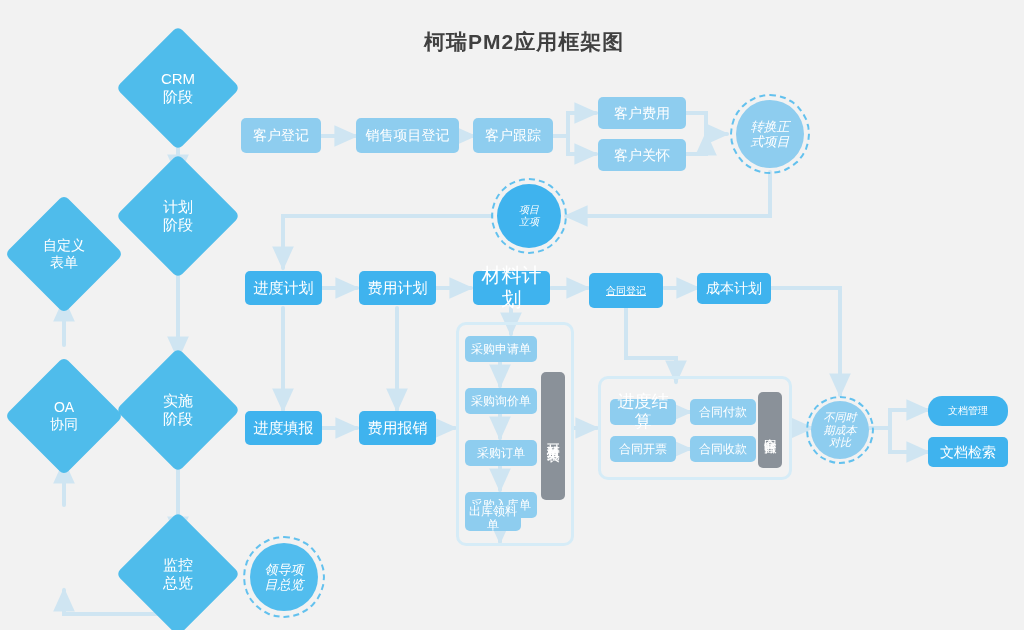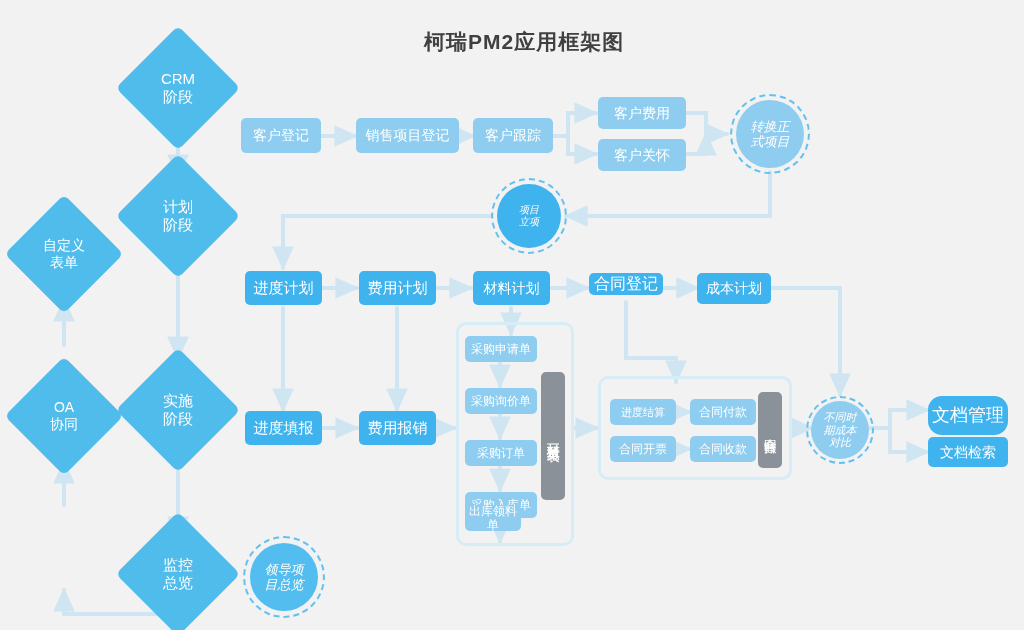--- a/index.html
+++ b/index.html
@@ -173,24 +173,24 @@
       <span>项目</span><br><span>立项</span>
     </span>
   </div>
 
   <div class="node box dark" style="left:245px;top:271px;width:77px;height:34px;font-size:15px;">
     <span>进度计划</span>
   </div>
   <div class="node box dark" style="left:359px;top:271px;width:77px;height:34px;font-size:15px;">
     <span>费用计划</span>
   </div>
-  <div class="node box dark" style="left:473px;top:271px;width:77px;height:34px;font-size:14px;">
+  <div class="node box dark" style="left:473px;top:271px;width:77px;height:34px;font-size:20px;">
     <span>材料计划</span>
   </div>
-  <div class="node box dark" style="left:589px;top:273px;width:74px;height:22px;font-size:16px;">
+  <div class="node box dark" style="left:589px;top:273px;width:74px;height:35px;font-size:10px;text-decoration:underline;">
     <span>合同登记</span>
   </div>
   <div class="node box dark" style="left:697px;top:273px;width:74px;height:31px;font-size:14px;">
     <span>成本计划</span>
   </div>
 
   <div class="node box dark" style="left:245px;top:411px;width:77px;height:34px;font-size:15px;">
     <span>进度填报</span>
   </div>
   <div class="node box dark" style="left:359px;top:411px;width:77px;height:34px;font-size:15px;">
@@ -215,21 +215,21 @@
 
   <div class="node box light" style="left:465px;top:505px;width:56px;height:26px;font-size:12px;">
     <span>出库领料单</span>
   </div>
 
   <div class="node box gray vtext" style="left:541px;top:372px;width:24px;height:128px;font-size:13px;">
     <span>材料清单一览表</span>
   </div>
 
   <div class="frame" style="left:598px;top:376px;width:194px;height:104px;"></div>
-  <div class="node box light" style="left:610px;top:399px;width:66px;height:26px;font-size:11px;">
+  <div class="node box light" style="left:610px;top:399px;width:66px;height:26px;font-size:17px;">
     <span>进度结算</span>
   </div>
   <div class="node box light" style="left:690px;top:399px;width:66px;height:26px;font-size:12px;">
     <span>合同付款</span>
   </div>
   <div class="node box light" style="left:610px;top:436px;width:66px;height:26px;font-size:12px;">
     <span>合同开票</span>
   </div>
   <div class="node box light" style="left:690px;top:436px;width:66px;height:26px;font-size:12px;">
     <span>合同收款</span>
@@ -238,21 +238,21 @@
     <span>合同台账</span>
   </div>
 
   <div class="ring" style="left:806px;top:396px;width:68px;height:68px;"></div>
   <div class="node circle light" style="left:811px;top:401px;width:58px;height:58px;font-size:11px;">
     <span>
       <span>不同时</span><br><span>期成本</span><br><span>对比</span>
     </span>
   </div>
 
-  <div class="node box dark" style="left:928px;top:396px;width:80px;height:39px;font-size:18px;border-radius:14px;">
+  <div class="node box dark" style="left:928px;top:396px;width:80px;height:30px;font-size:10px;border-radius:14px;">
     <span>文档管理</span>
   </div>
   <div class="node box dark" style="left:928px;top:437px;width:80px;height:30px;font-size:14px;">
     <span>文档检索</span>
   </div>
 
   <div class="ring" style="left:243px;top:536px;width:82px;height:82px;"></div>
   <div class="node circle mid" style="left:250px;top:543px;width:68px;height:68px;font-size:13px;">
     <span>
       <span>领导项</span><br><span>目总览</span>

